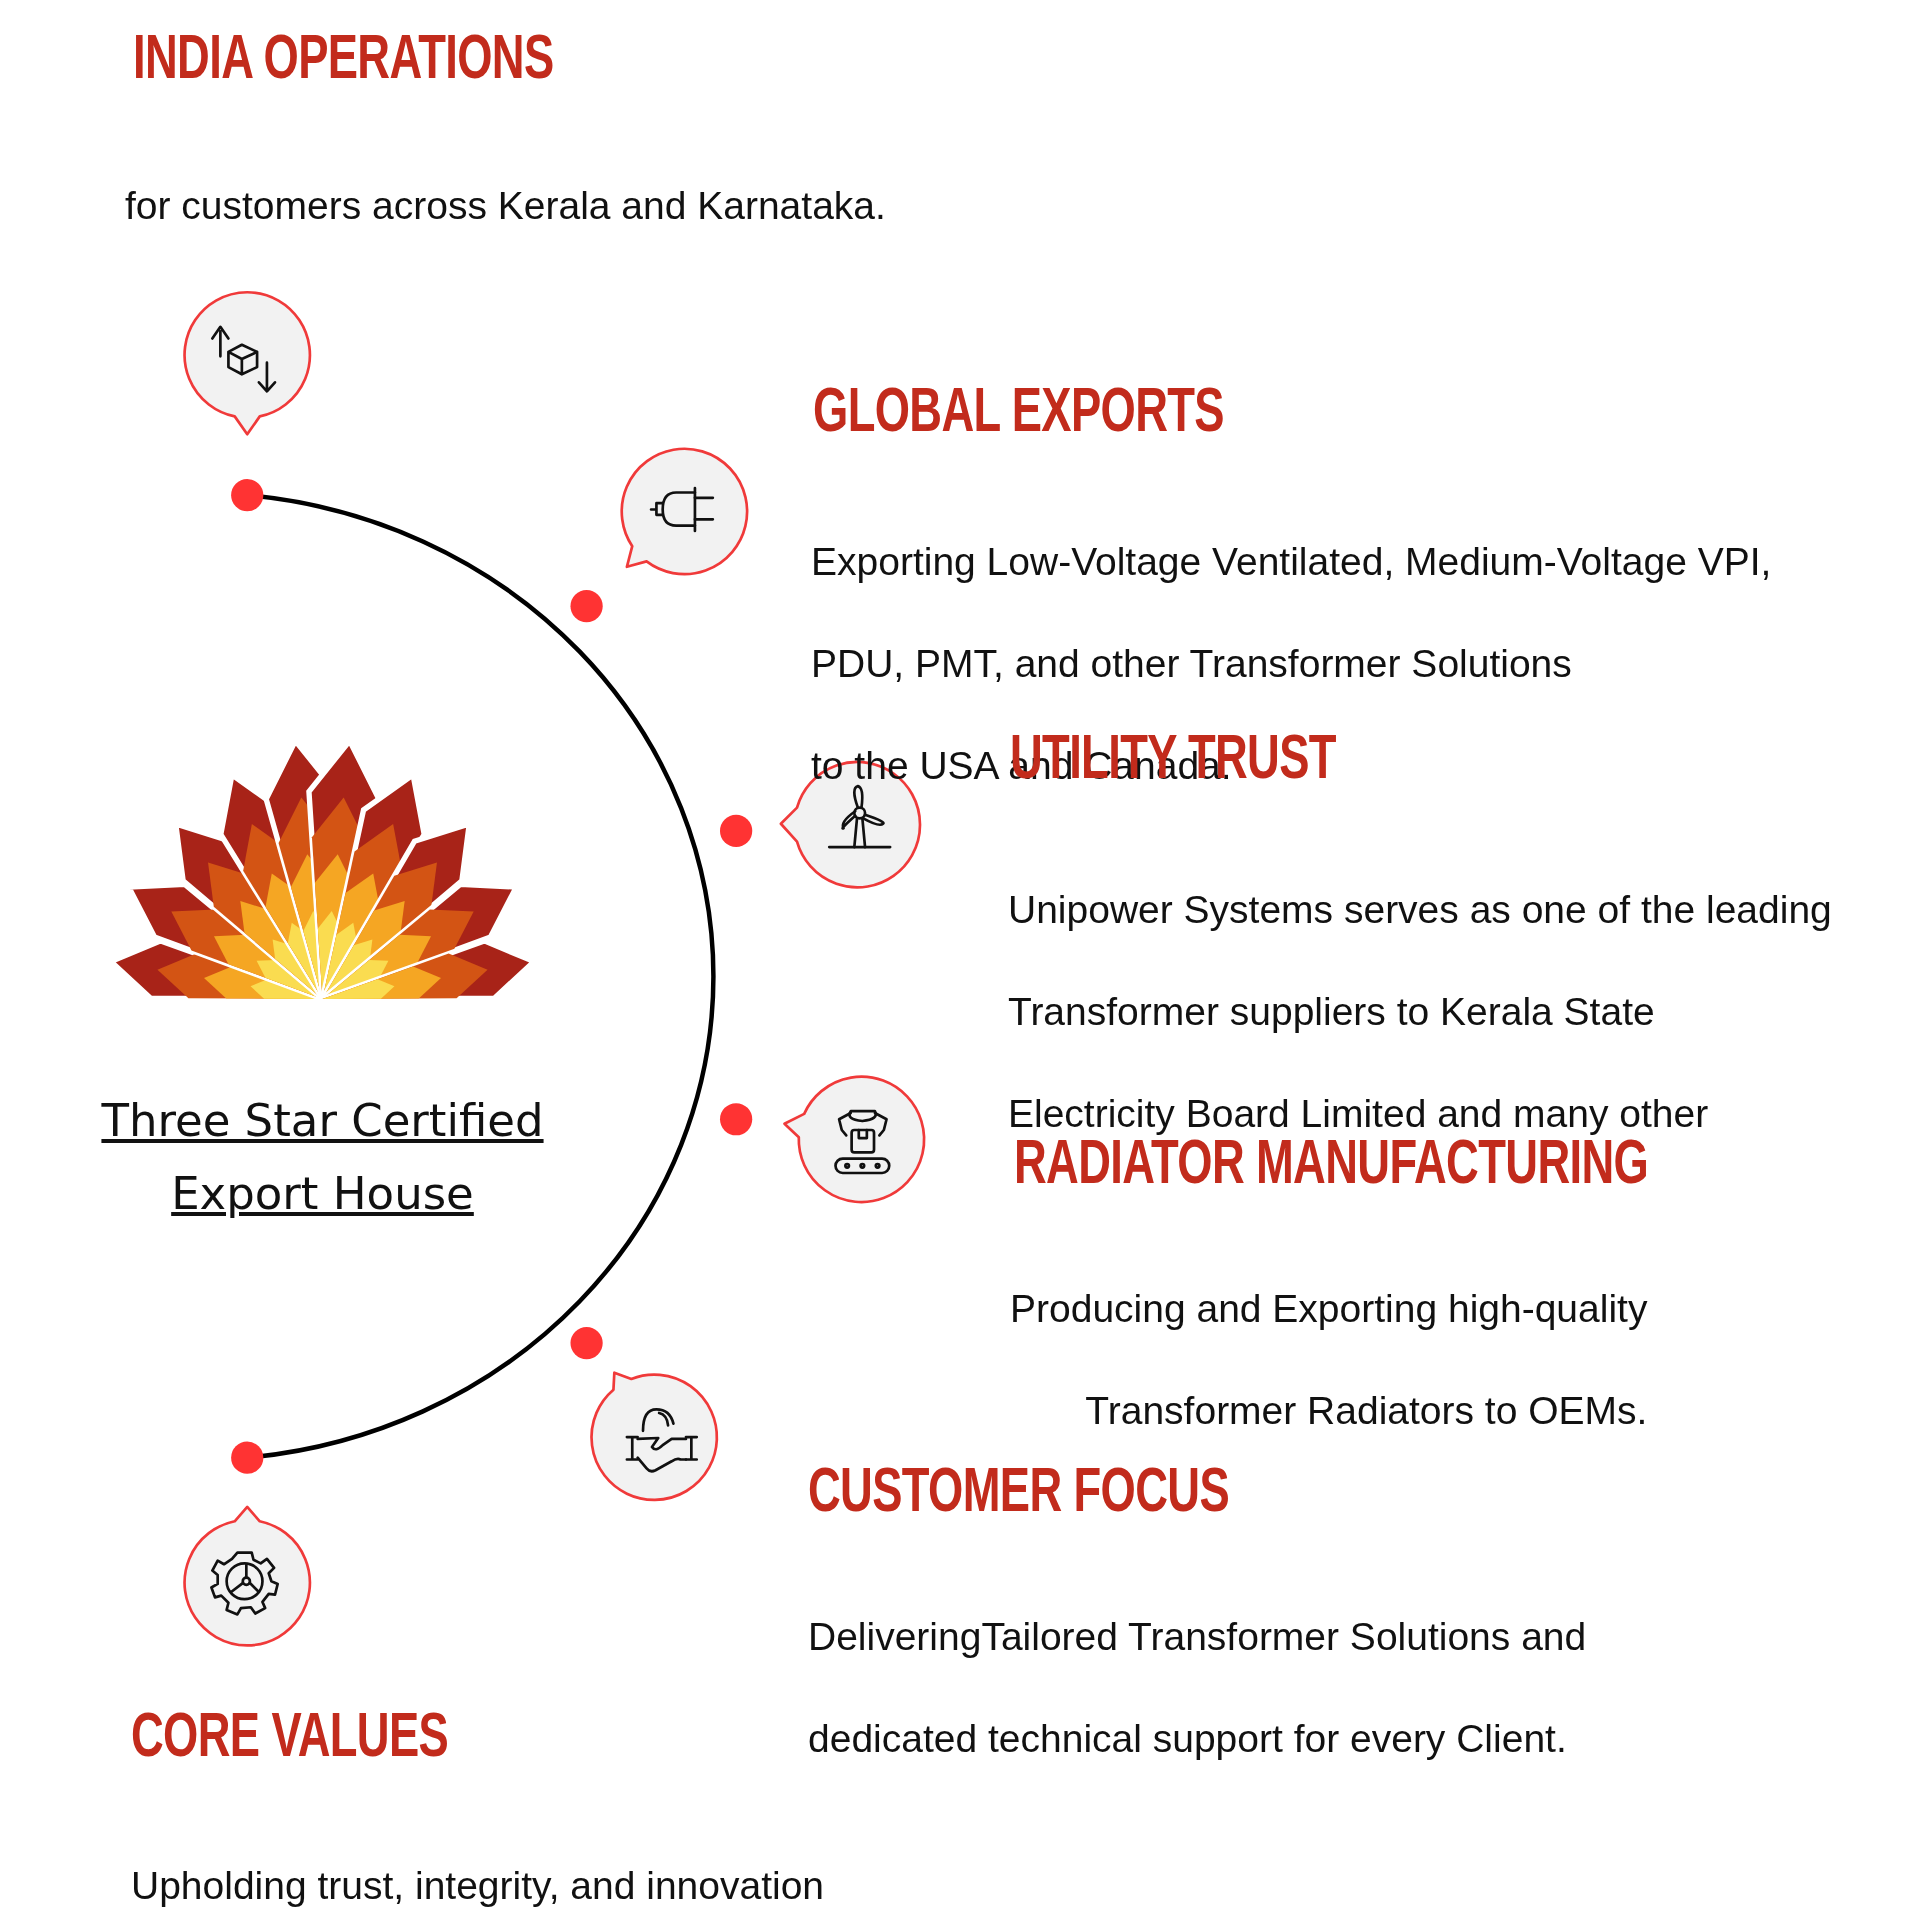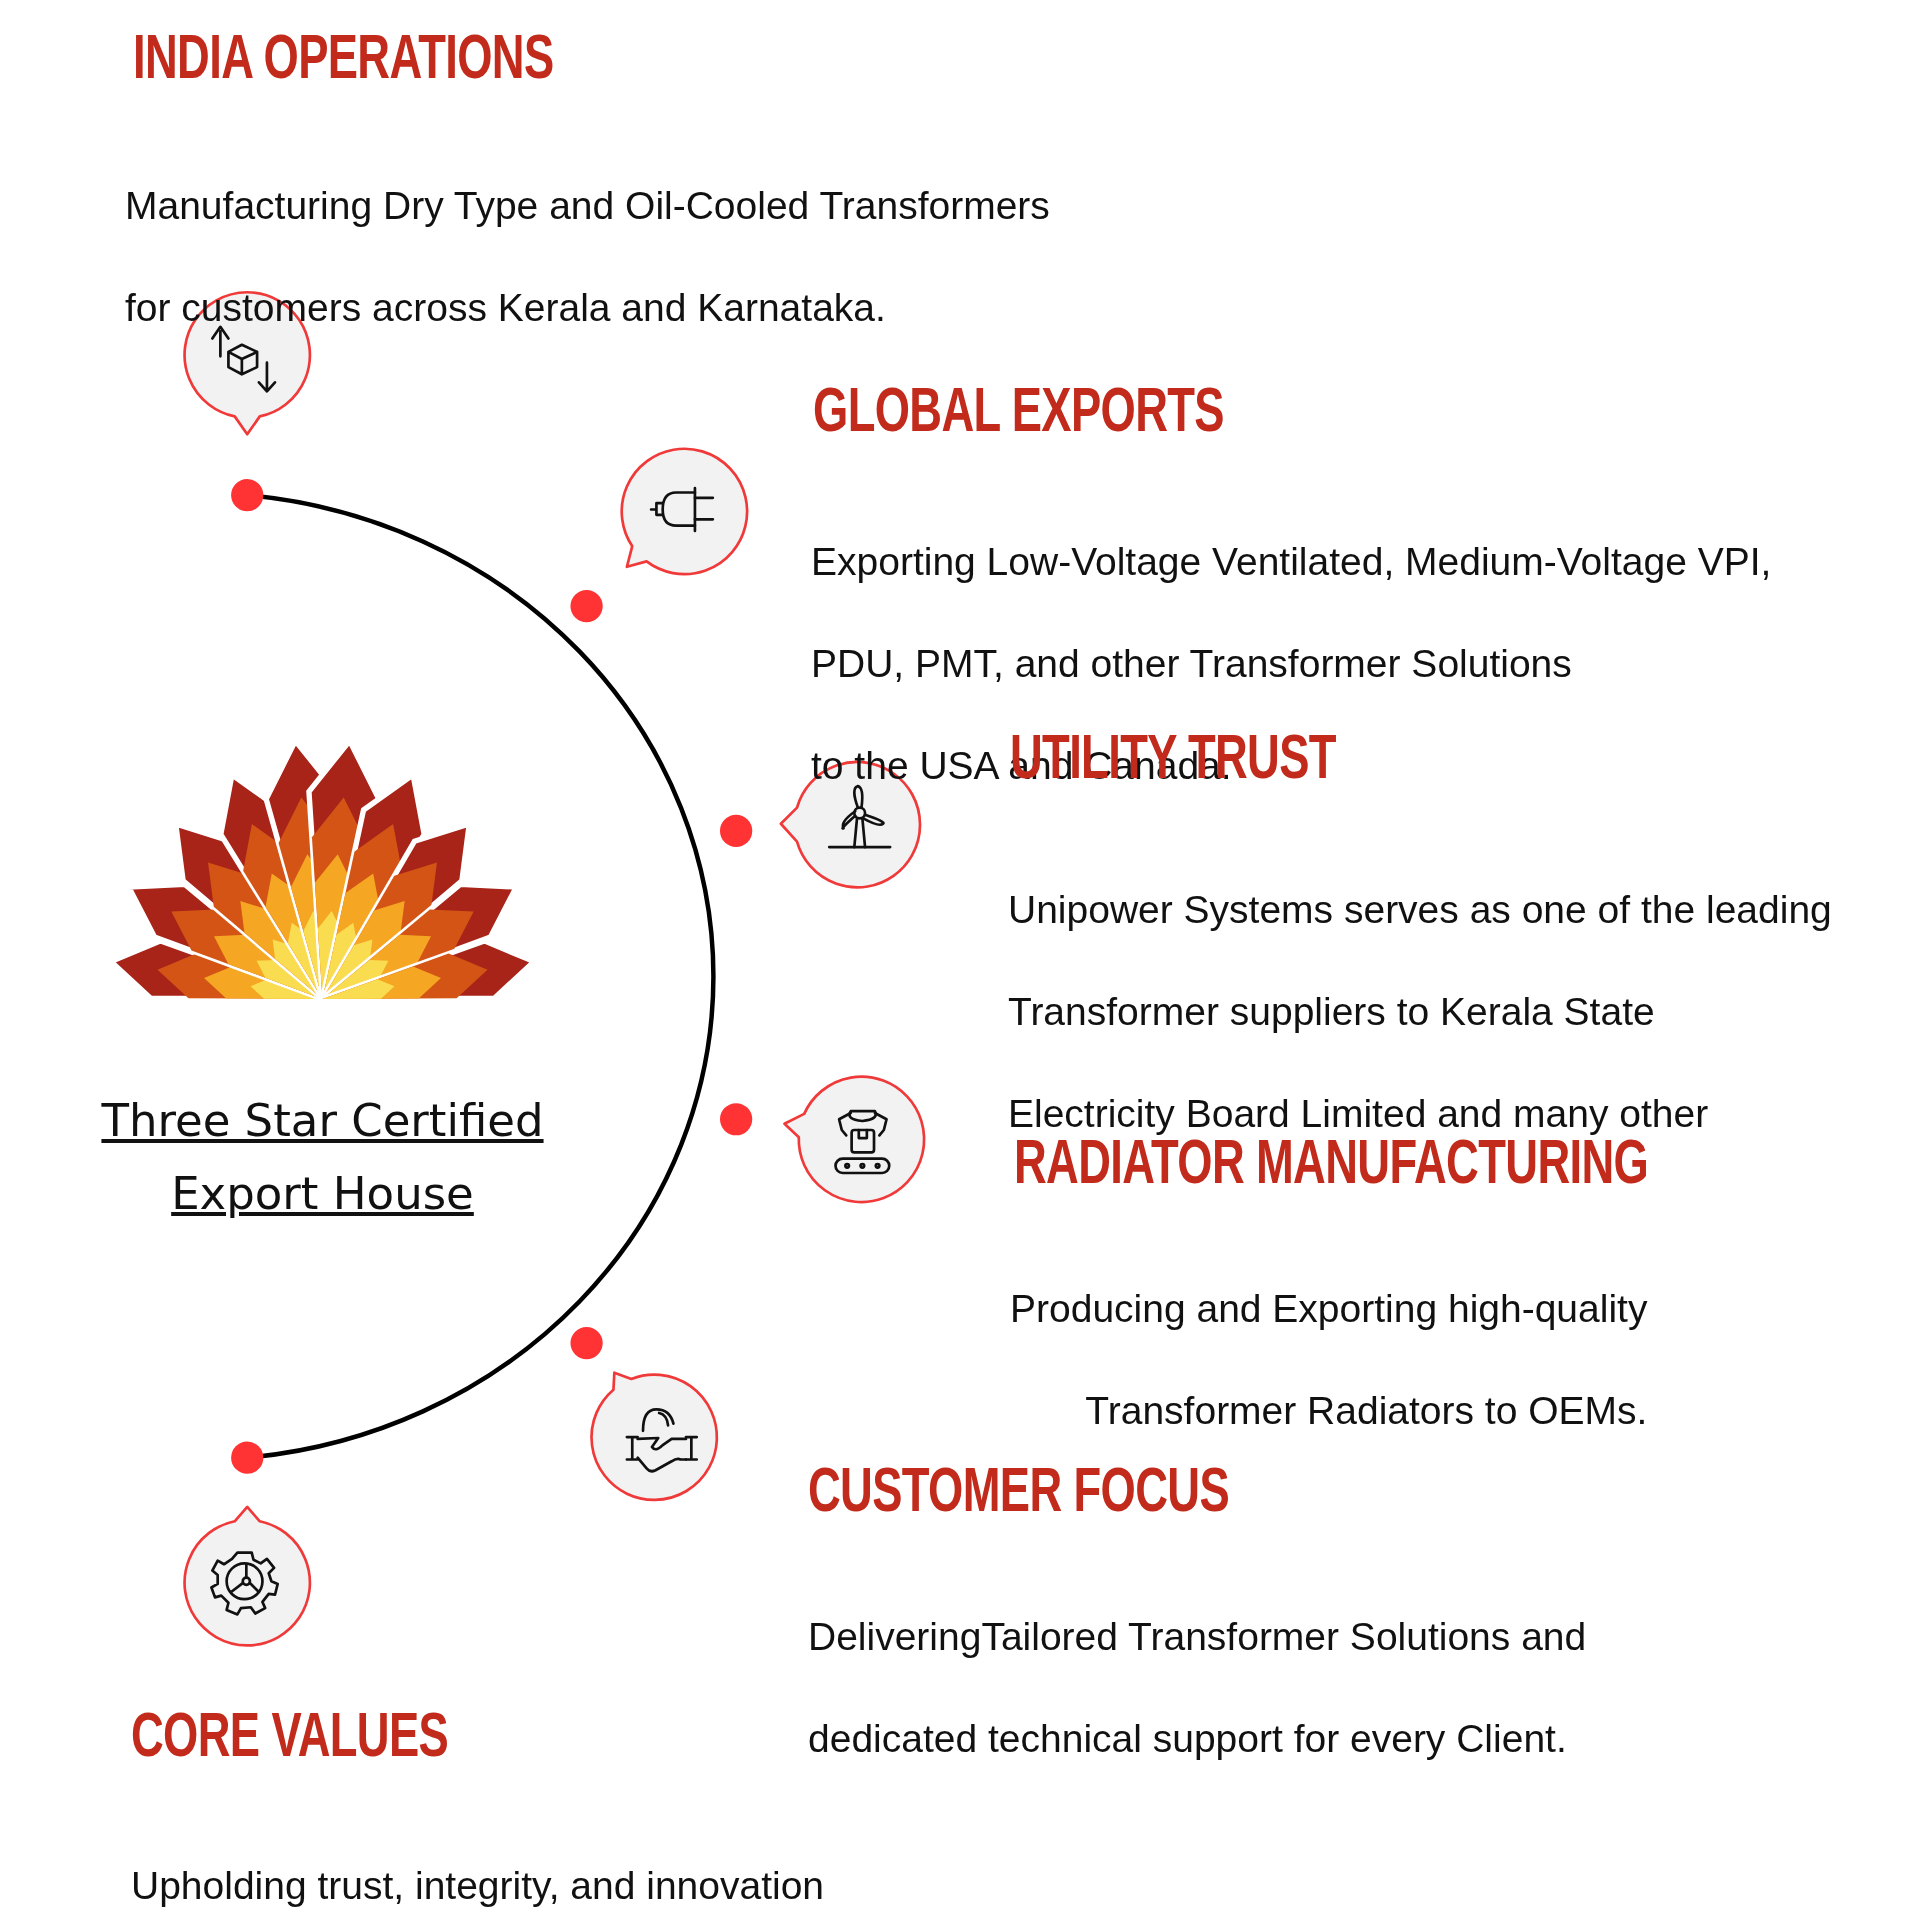--- a/index.html
+++ b/index.html
@@ -141,21 +141,20 @@
     </g>
 </svg>
 
 <div class="center-label">
   <span>Three Star Certified</span>
   <span>Export House</span>
 </div>
 
 <h2 class="heading" style="left:133px; top:25px;">INDIA OPERATIONS</h2>
 <p class="desc" style="left:125px; top:129px;">
-  <span>Manufacturing Dry Type and Oil-Cooled Transformers</span>
   <span>for customers across Kerala and Karnataka.</span>
 </p>
 
 <h2 class="heading" style="left:813px; top:378px;">GLOBAL EXPORTS</h2>
 <p class="desc" style="left:811px; top:485px;">
   <span>Exporting Low-Voltage Ventilated, Medium-Voltage VPI,</span>
   <span>PDU, PMT, and other Transformer Solutions</span>
   <span>to the USA and Canada.</span>
 </p>
 

